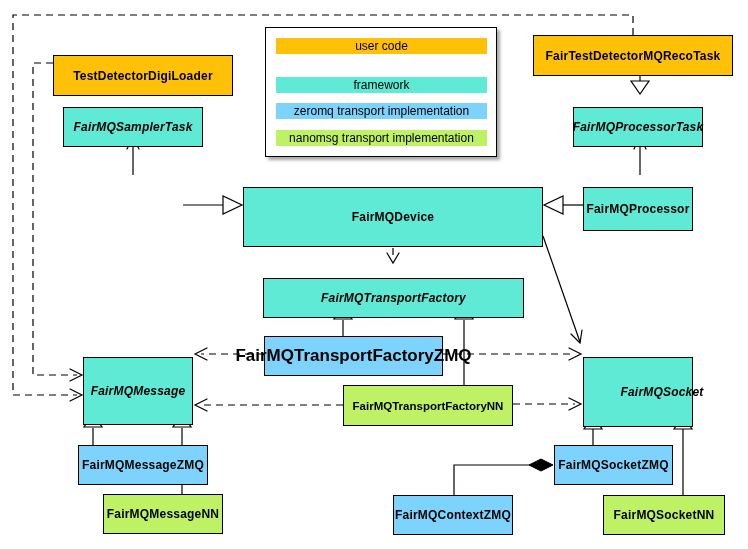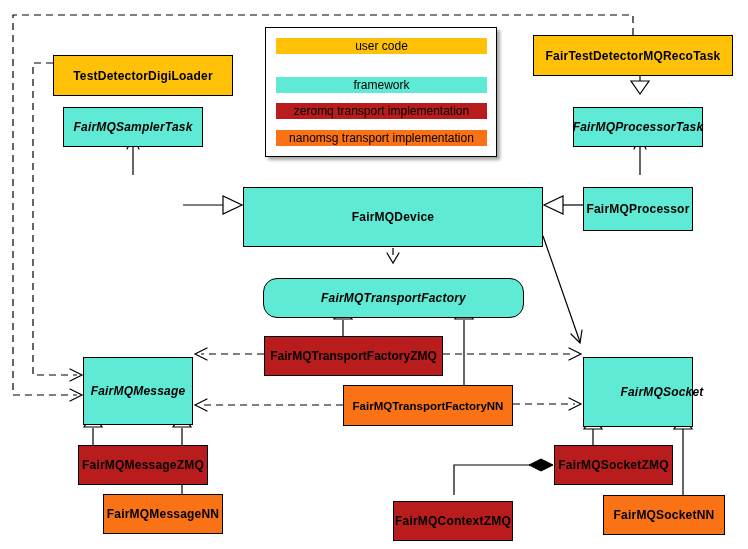--- a/index.html
+++ b/index.html
@@ -15,40 +15,40 @@
   .diamond{fill:#000;stroke:#000;stroke-width:1;}
   .node{
     position:absolute;box-sizing:border-box;border:1.3px solid #000;
     display:flex;align-items:center;justify-content:center;
     font-size:12px;font-weight:bold;color:#000;white-space:nowrap;
     letter-spacing:0.2px;text-align:center;
   }
   .abstract{font-style:italic;}
   .c-user{background:#FFC107;}
   .c-framework{background:#5eead4;margin-top:12px;}
-  .c-zmq{background:#b91c1c;}
-  .c-nn{background:#f97316;}
+  .c-zmq{background:#7dd3fc;}
+  .c-nn{background:#bef264;}
   
   #n-loader{left:53px;top:35px;width:180px;height:41px;margin-top:20px;}
   #n-recoTask{left:533px;top:35px;width:200px;height:41px;}
   #n-samplerTask{left:63px;top:95px;width:140px;height:40px;}
   #n-processorTask{left:573px;top:95px;width:130px;height:40px;}
   #n-sampler{left:73px;top:175px;width:110px;height:60px;}
   #n-device{left:243px;top:175px;width:300px;height:60px;}
   #n-processor{left:583px;top:175px;width:110px;height:44px;}
-  #n-transportFactory{left:263px;top:266px;width:261px;height:40px;border-radius:14px;}
-  #n-transportFactoryZMQ{left:264px;top:336px;width:179px;height:40px;font-size:12px;letter-spacing:0;}
+  #n-transportFactory{left:263px;top:266px;width:261px;height:40px;}
+  #n-transportFactoryZMQ{left:264px;top:336px;width:179px;height:40px;font-size:17px;letter-spacing:0;}
   #n-transportFactoryNN{left:343px;top:385px;width:170px;height:41px;font-size:11.5px;letter-spacing:0;}
   #n-message{left:83px;top:345px;width:110px;height:68px;}
   #n-socket{left:583px;top:345px;width:110px;height:70px;padding-left:48px;}
   #n-messageZMQ{left:33px;top:445px;width:130px;height:40px;margin-left:45px;}
   #n-messageNN{left:103px;top:494px;width:120px;height:40px;}
   #n-socketZMQ{left:554px;top:445px;width:119px;height:40px;}
   #n-socketNN{left:603px;top:495px;width:122px;height:40px;}
-  #n-contextZMQ{left:393px;top:495px;width:120px;height:40px;margin-top:6px;}
+  #n-contextZMQ{left:393px;top:495px;width:120px;height:40px;}
   
   #legend{
     position:absolute;left:265px;top:27px;width:232px;height:130px;
     background:#fff;border:1.4px solid #000;box-sizing:border-box;
     box-shadow:3px 3px 3px rgba(0,0,0,0.35);
     display:flex;flex-direction:column;justify-content:space-between;
     padding:10px 9px 10px 10px;
   }
   .legend-item{
     height:16px;display:flex;align-items:center;justify-content:center;

